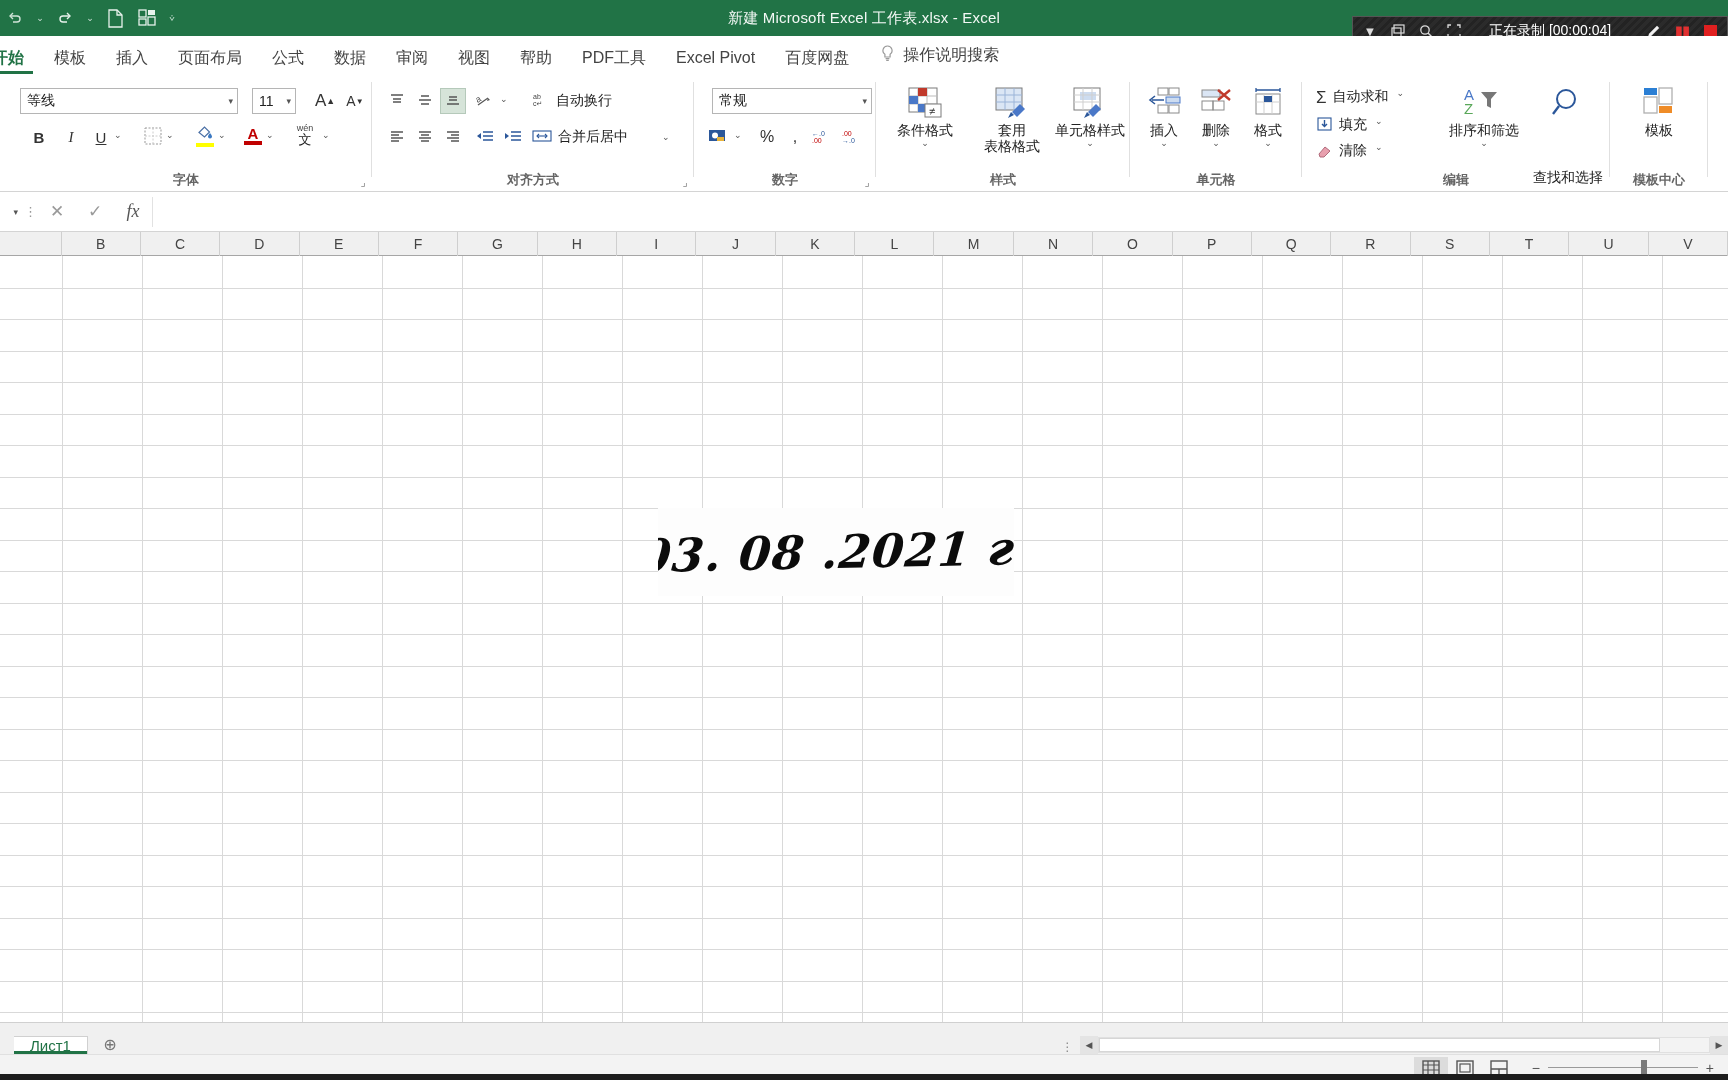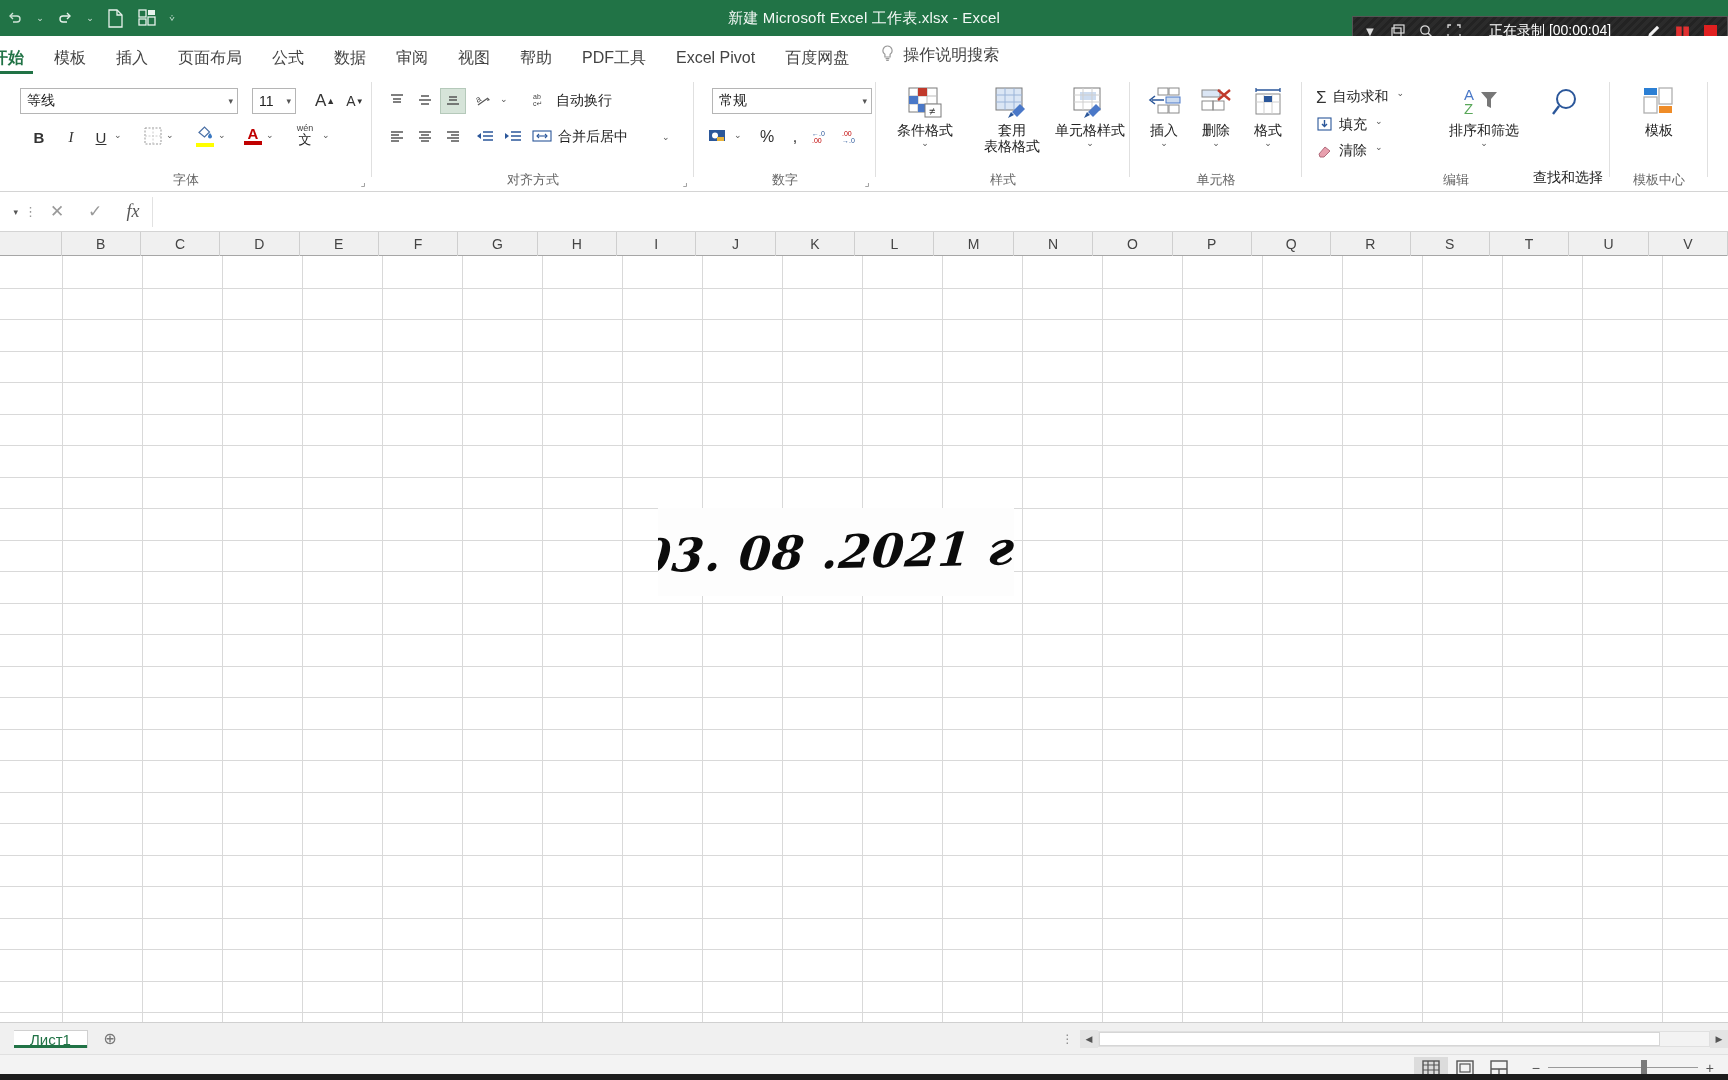--- a/index.html
+++ b/index.html
@@ -65,21 +65,21 @@
 
   
   .ribbon {
     position: absolute; left: 0; top: 74px; width: 1728px; height: 118px;
     background: #fff; border-bottom: 1px solid #d4d4d4;
   }
   .grp { position: absolute; top: 0; height: 118px; }
   .grp-sep { position: absolute; top: 8px; width: 1px; height: 95px; background: #e0e0e0; }
   .grp-label {
     position: absolute; bottom: 3px; width: 100%; text-align: center;
-    font-size: 13px; color: #666;
+    font-size: 13px; color: #666; font-weight: bold;
   }
   .dlg-launcher {
     position: absolute; bottom: 3px; font-size: 11px; color: #888;
   }
 
   .ctl { position: absolute; display: flex; align-items: center; }
   .combo {
     border: 1px solid #b5b5b5; background: #fff; height: 26px;
     display: flex; align-items: center; justify-content: space-between;
     font-size: 14px; color: #222; padding: 0 4px 0 6px;
@@ -140,21 +140,21 @@
   }
   .note span {
     font-family: "DejaVu Serif", serif; font-weight: bold; font-style: italic;
     font-size: 46px; color: #0b0b0b; white-space: nowrap;
     transform: rotate(-1.2deg) skewX(-6deg); letter-spacing: 1px;
   }
 
   
   .sheetbar {
     position: absolute; left: 0; top: 1022px; width: 1728px; height: 32px;
-    background: #f0f0f0; border-top: 1px solid #d0d0d0; display: flex; align-items: center;
+    background: #f0f0f0; border-top: 1px solid #d0d0d0; display: flex; align-items: flex-end;
   }
   .sheettab {
     background: #fff; border-top: 1px solid #d0d0d0; border-right: 1px solid #d0d0d0;
     padding: 0 16px; display: flex; align-items: center; font-size: 15px; color: #217346;
     position: relative; margin-left: 14px;
   }
   .sheettab::after { content: ""; position: absolute; left: 0; right: 0; bottom: 0; height: 3px; background: #217346; }
   .addsheet { width: 44px; display: flex; align-items: center; justify-content: center; color: #777; font-size: 16px; }
   .sb-spacer { flex: 1; }
   .sb-dots { width: 24px; display: flex; align-items: center; justify-content: center; color: #888; font-size: 12px; letter-spacing: 1px; }

